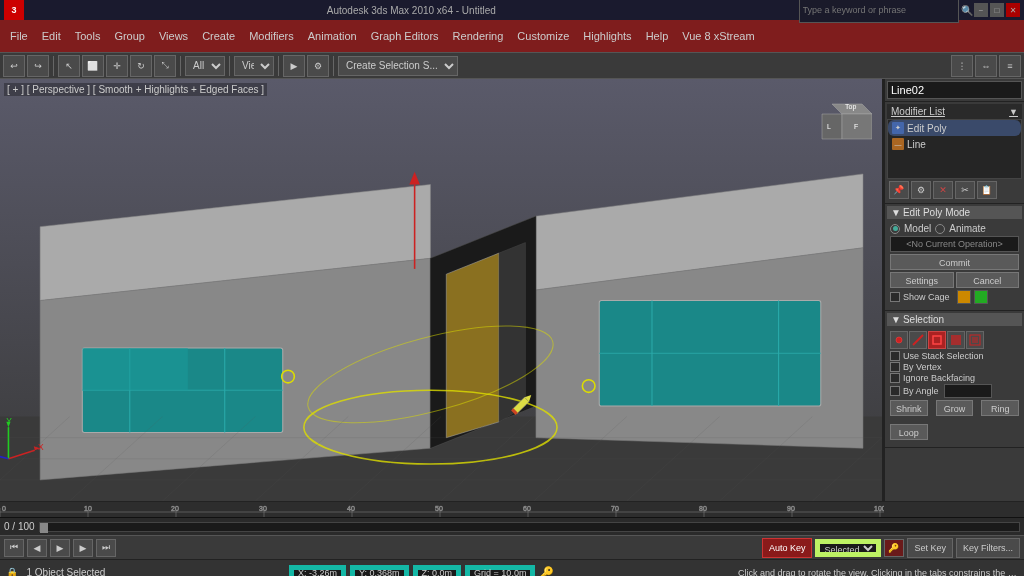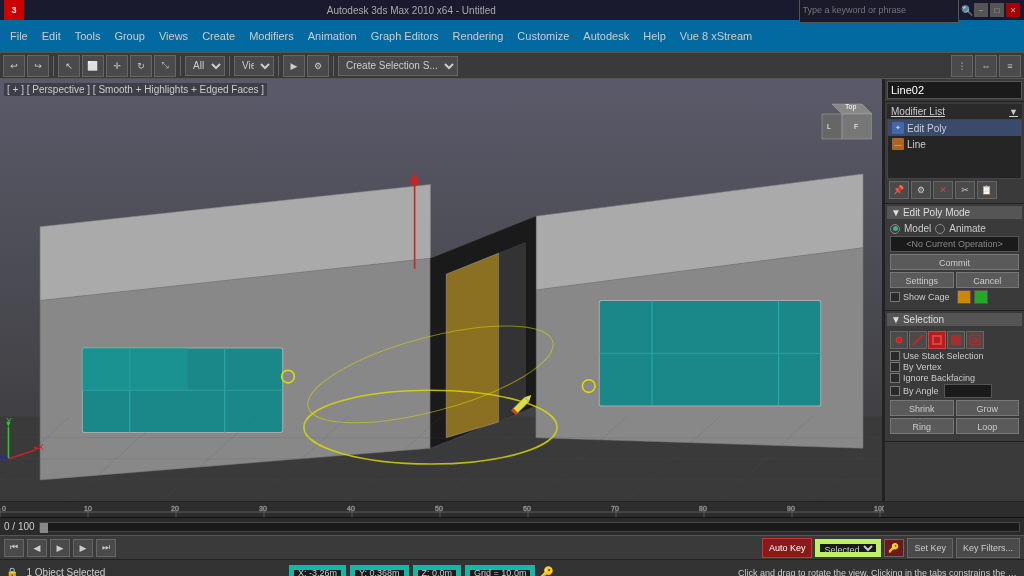--- a/index.html
+++ b/index.html
@@ -10,21 +10,21 @@
       height: 20px; background: #1a1a2e; display: flex; align-items: center; justify-content: space-between;
       padding: 0 4px; color: #aaa; font-size: 10px;
     }
     #titlebar .title { flex: 1; text-align: center; }
     #titlebar .logo { width: 20px; height: 20px; background: #c00; display: flex; align-items: center; justify-content: center; color: white; font-weight: bold; font-size: 9px; }
     #titlebar .win-controls { display: flex; gap: 2px; }
     #titlebar .win-btn { width: 14px; height: 14px; background: #555; display: flex; align-items: center; justify-content: center; font-size: 8px; cursor: pointer; }
 
     
     #menubar {
-      height: 20px; background: #0369a1; display: flex; align-items: center; padding: 16px 4px; gap: 2px; border-bottom: 1px solid #555;
+      height: 20px; background: #7f1d1d; display: flex; align-items: center; padding: 16px 4px; gap: 2px; border-bottom: 1px solid #555;
     }
     .menu-item { padding: 1px 6px; font-size: 11px; color: #ccc; cursor: pointer; white-space: nowrap; }
 
     
     #toolbar {
       height: 26px; background: #3a3a3a; display: flex; align-items: center; padding: 0 3px; gap: 2px; border-bottom: 1px solid #555;
     }
     .toolbar-btn { width: 22px; height: 22px; background: #4a4a4a; border: 1px solid #666; display: flex; align-items: center; justify-content: center; cursor: pointer; font-size: 9px; color: #ccc; }
     .toolbar-sep { width: 1px; height: 20px; background: #666; margin: 0 2px; }
     .toolbar-dropdown { height: 20px; background: #4a4a4a; border: 1px solid #666; color: #ccc; font-size: 10px; padding: 0 3px; min-width: 40px; }
@@ -56,21 +56,21 @@
     }
 
     .rpanel-section { border-bottom: 1px solid #222; padding: 2px; }
 
     
     #obj-name-field { width: 100%; height: 18px; background: #1a1a1a; border: 1px solid #555; color: #fff; font-size: 11px; padding: 0 3px; }
 
     
     #modifier-list-header { background: #2a2a2a; padding: 2px 4px; font-size: 10px; color: #ccc; display: flex; align-items: center; justify-content: space-between; text-decoration: underline; }
     #modifier-list-box { background: #252525; min-height: 60px; border: 1px solid #444; }
-    .modifier-item { padding: 2px 4px; font-size: 10px; display: flex; align-items: center; gap: 3px; cursor: pointer; }
+    .modifier-item { padding: 2px 4px; font-size: 10px; display: flex; align-items: center; gap: 3px; cursor: pointer; border-radius: 6px; }
     .modifier-item.selected { background: #3a4a6a; }
     .modifier-item .mod-icon { width: 12px; height: 12px; background: #888; border-radius: 1px; display: flex; align-items: center; justify-content: center; font-size: 7px; }
     .modifier-item .mod-icon.blue { background: #4466aa; }
     .modifier-item .mod-icon.orange { background: #aa6622; }
 
     
     #mod-toolbar { display: flex; gap: 2px; padding: 2px; align-items: center; }
     .mod-btn { width: 20px; height: 18px; background: #4a4a4a; border: 1px solid #666; font-size: 9px; color: #ccc; cursor: pointer; display: flex; align-items: center; justify-content: center; }
 
     
@@ -93,21 +93,21 @@
     
     .sel-icons { display: flex; gap: 1px; margin: 2px 0; flex-wrap: wrap; }
     .sel-icon { width: 18px; height: 18px; background: #4a4a4a; border: 1px solid #666; display: flex; align-items: center; justify-content: center; cursor: pointer; font-size: 8px; }
     .sel-icon.active { background: #aa2222; border-color: #cc4444; }
     .sel-icon svg { width: 12px; height: 12px; }
 
     
     .num-input { width: 36px; height: 14px; background: #1a1a1a; border: 1px solid #555; color: #ccc; font-size: 9px; padding: 0 2px; text-align: right; }
 
     
-    .btn-grid { display: grid; grid-template-columns: 1fr 1fr; gap: 2px; margin: 2px 0; }
+    .btn-grid { display: grid; grid-template-columns: 1fr 1fr 1fr; gap: 8px; margin: 2px 0; }
     .grid-btn { height: 16px; background: #5a5a5a; border: 1px solid #777; font-size: 9px; color: #ccc; cursor: pointer; text-align: center; line-height: 16px; }
 
     
     #timeline { height: 18px; background: #2a2a2a; border-top: 1px solid #111; display: flex; align-items: center; padding: 0 4px; gap: 4px; }
     #timeline .time-display { color: #ccc; font-size: 10px; }
     #timeline-bar { flex: 1; height: 10px; background: #1a1a1a; border: 1px solid #444; position: relative; }
     #timeline-thumb { width: 8px; height: 10px; background: #888; position: absolute; left: 0; top: 0; cursor: pointer; }
 
     
     #bottom-toolbar {
@@ -153,21 +153,21 @@
     <div class="menu-item">Edit</div>
     <div class="menu-item">Tools</div>
     <div class="menu-item">Group</div>
     <div class="menu-item">Views</div>
     <div class="menu-item">Create</div>
     <div class="menu-item">Modifiers</div>
     <div class="menu-item">Animation</div>
     <div class="menu-item">Graph Editors</div>
     <div class="menu-item">Rendering</div>
     <div class="menu-item">Customize</div>
-    <div class="menu-item">Autodesk</div>
+    <div class="menu-item">Highlights</div>
     <div class="menu-item">Help</div>
     <div class="menu-item">Vue 8 xStream</div>
   </div>
 
 <div id="toolbar">
   <div class="toolbar-btn">↩</div>
   <div class="toolbar-btn">↪</div>
   <div class="toolbar-sep"></div>
   <div class="toolbar-btn">↖</div>
   <div class="toolbar-btn">⬜</div>

